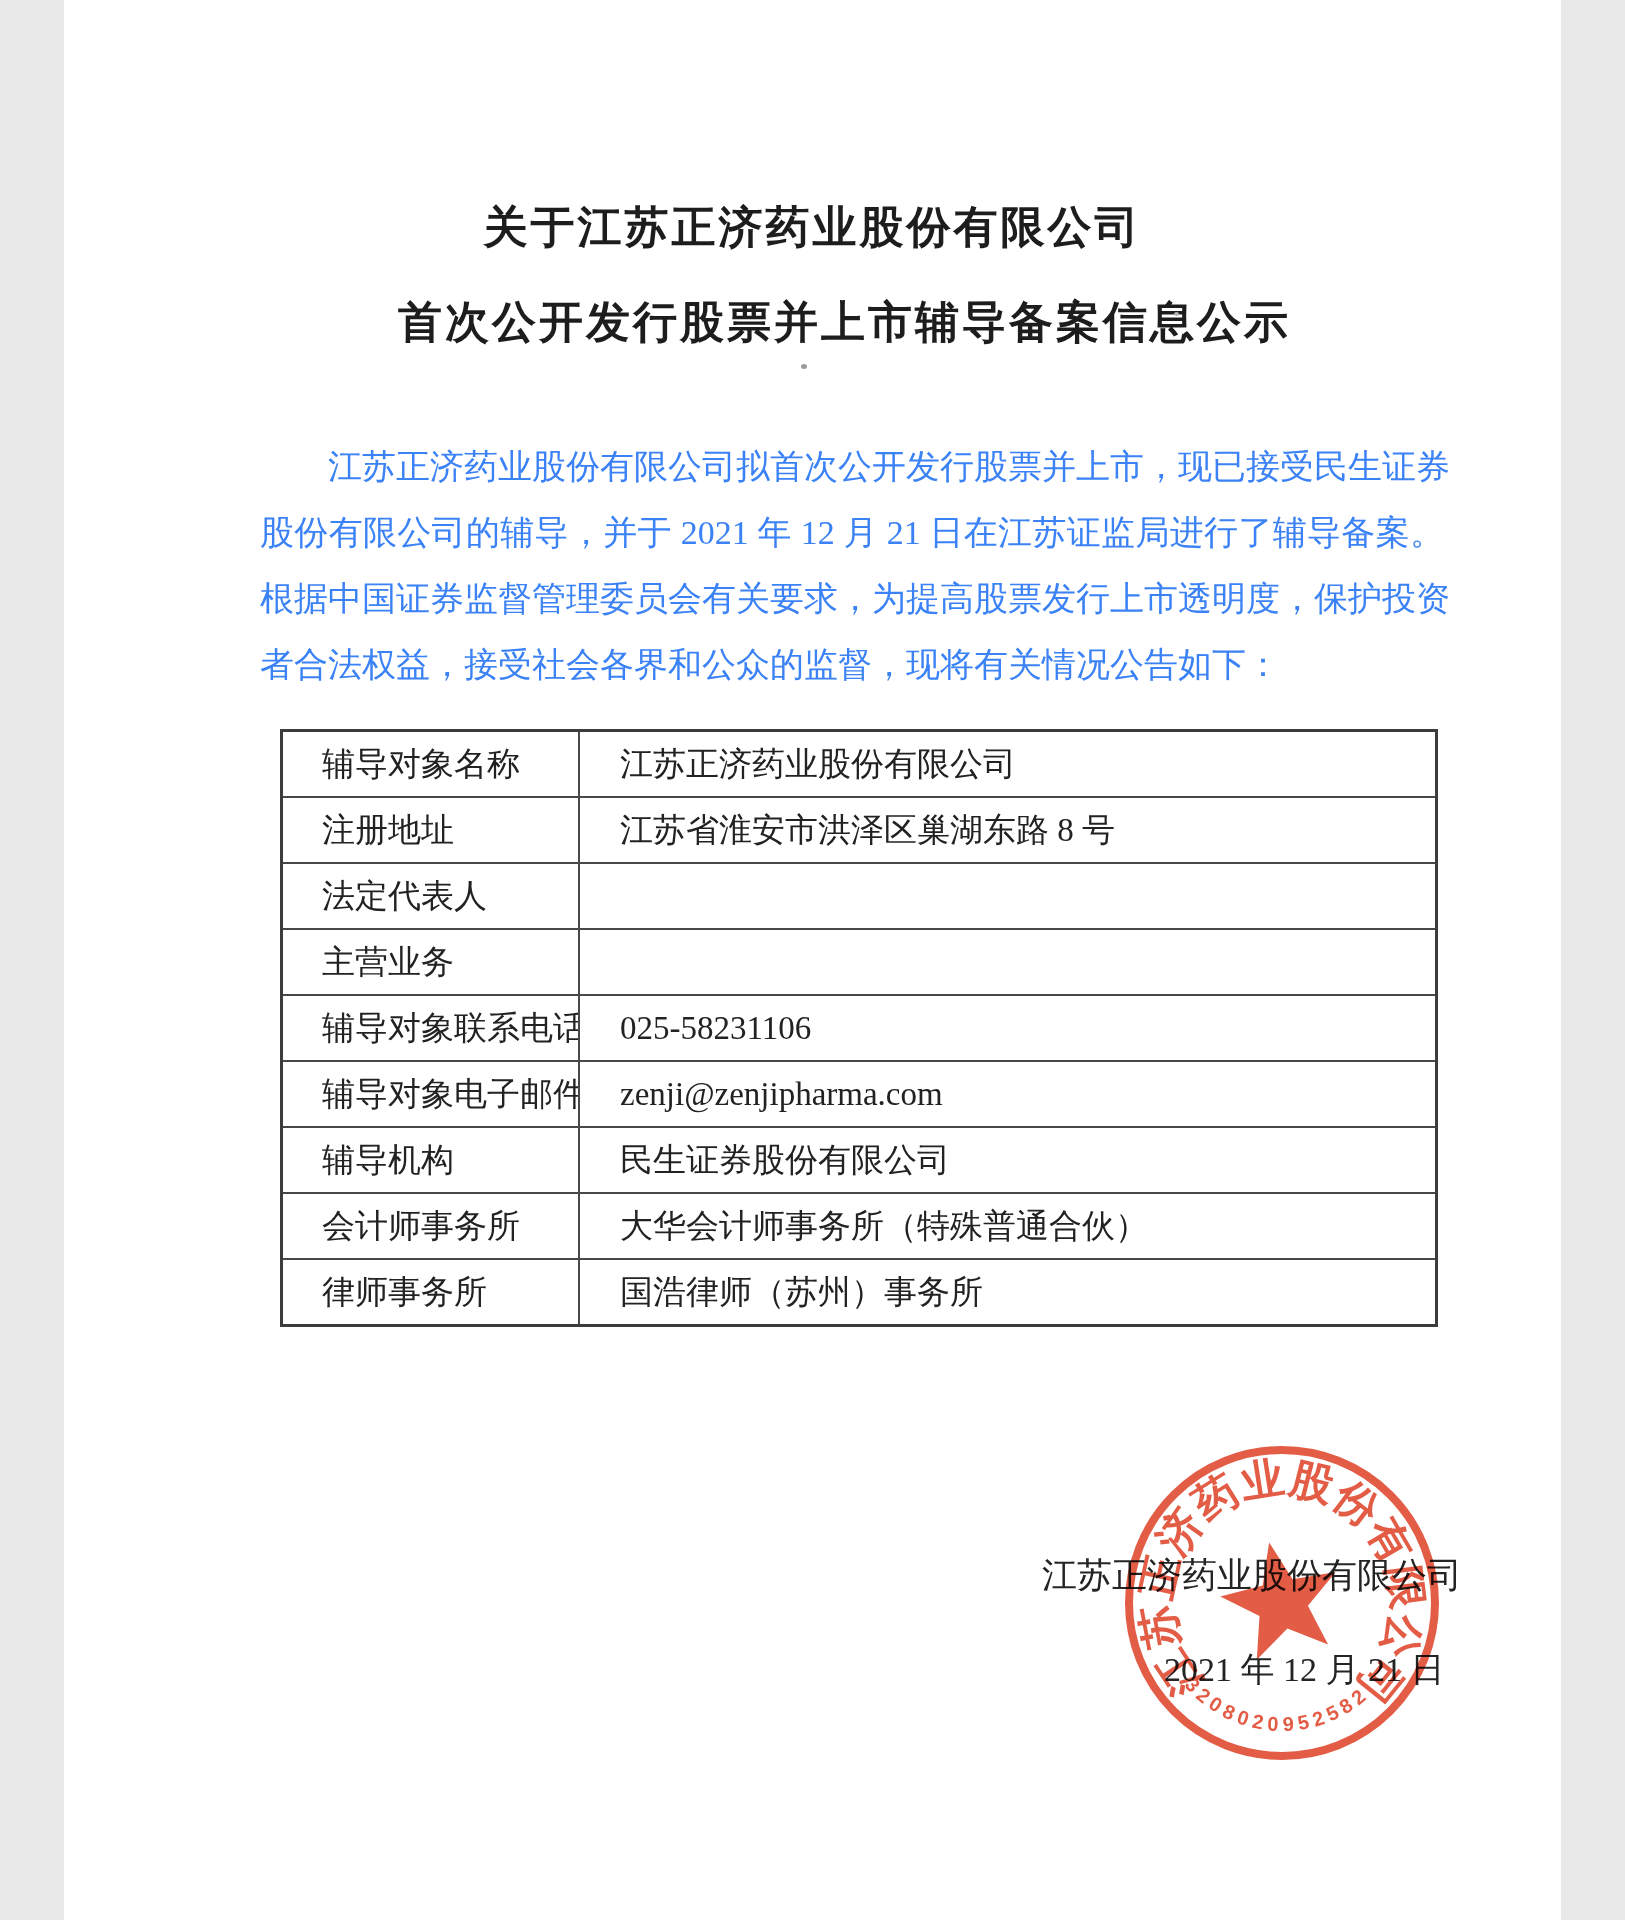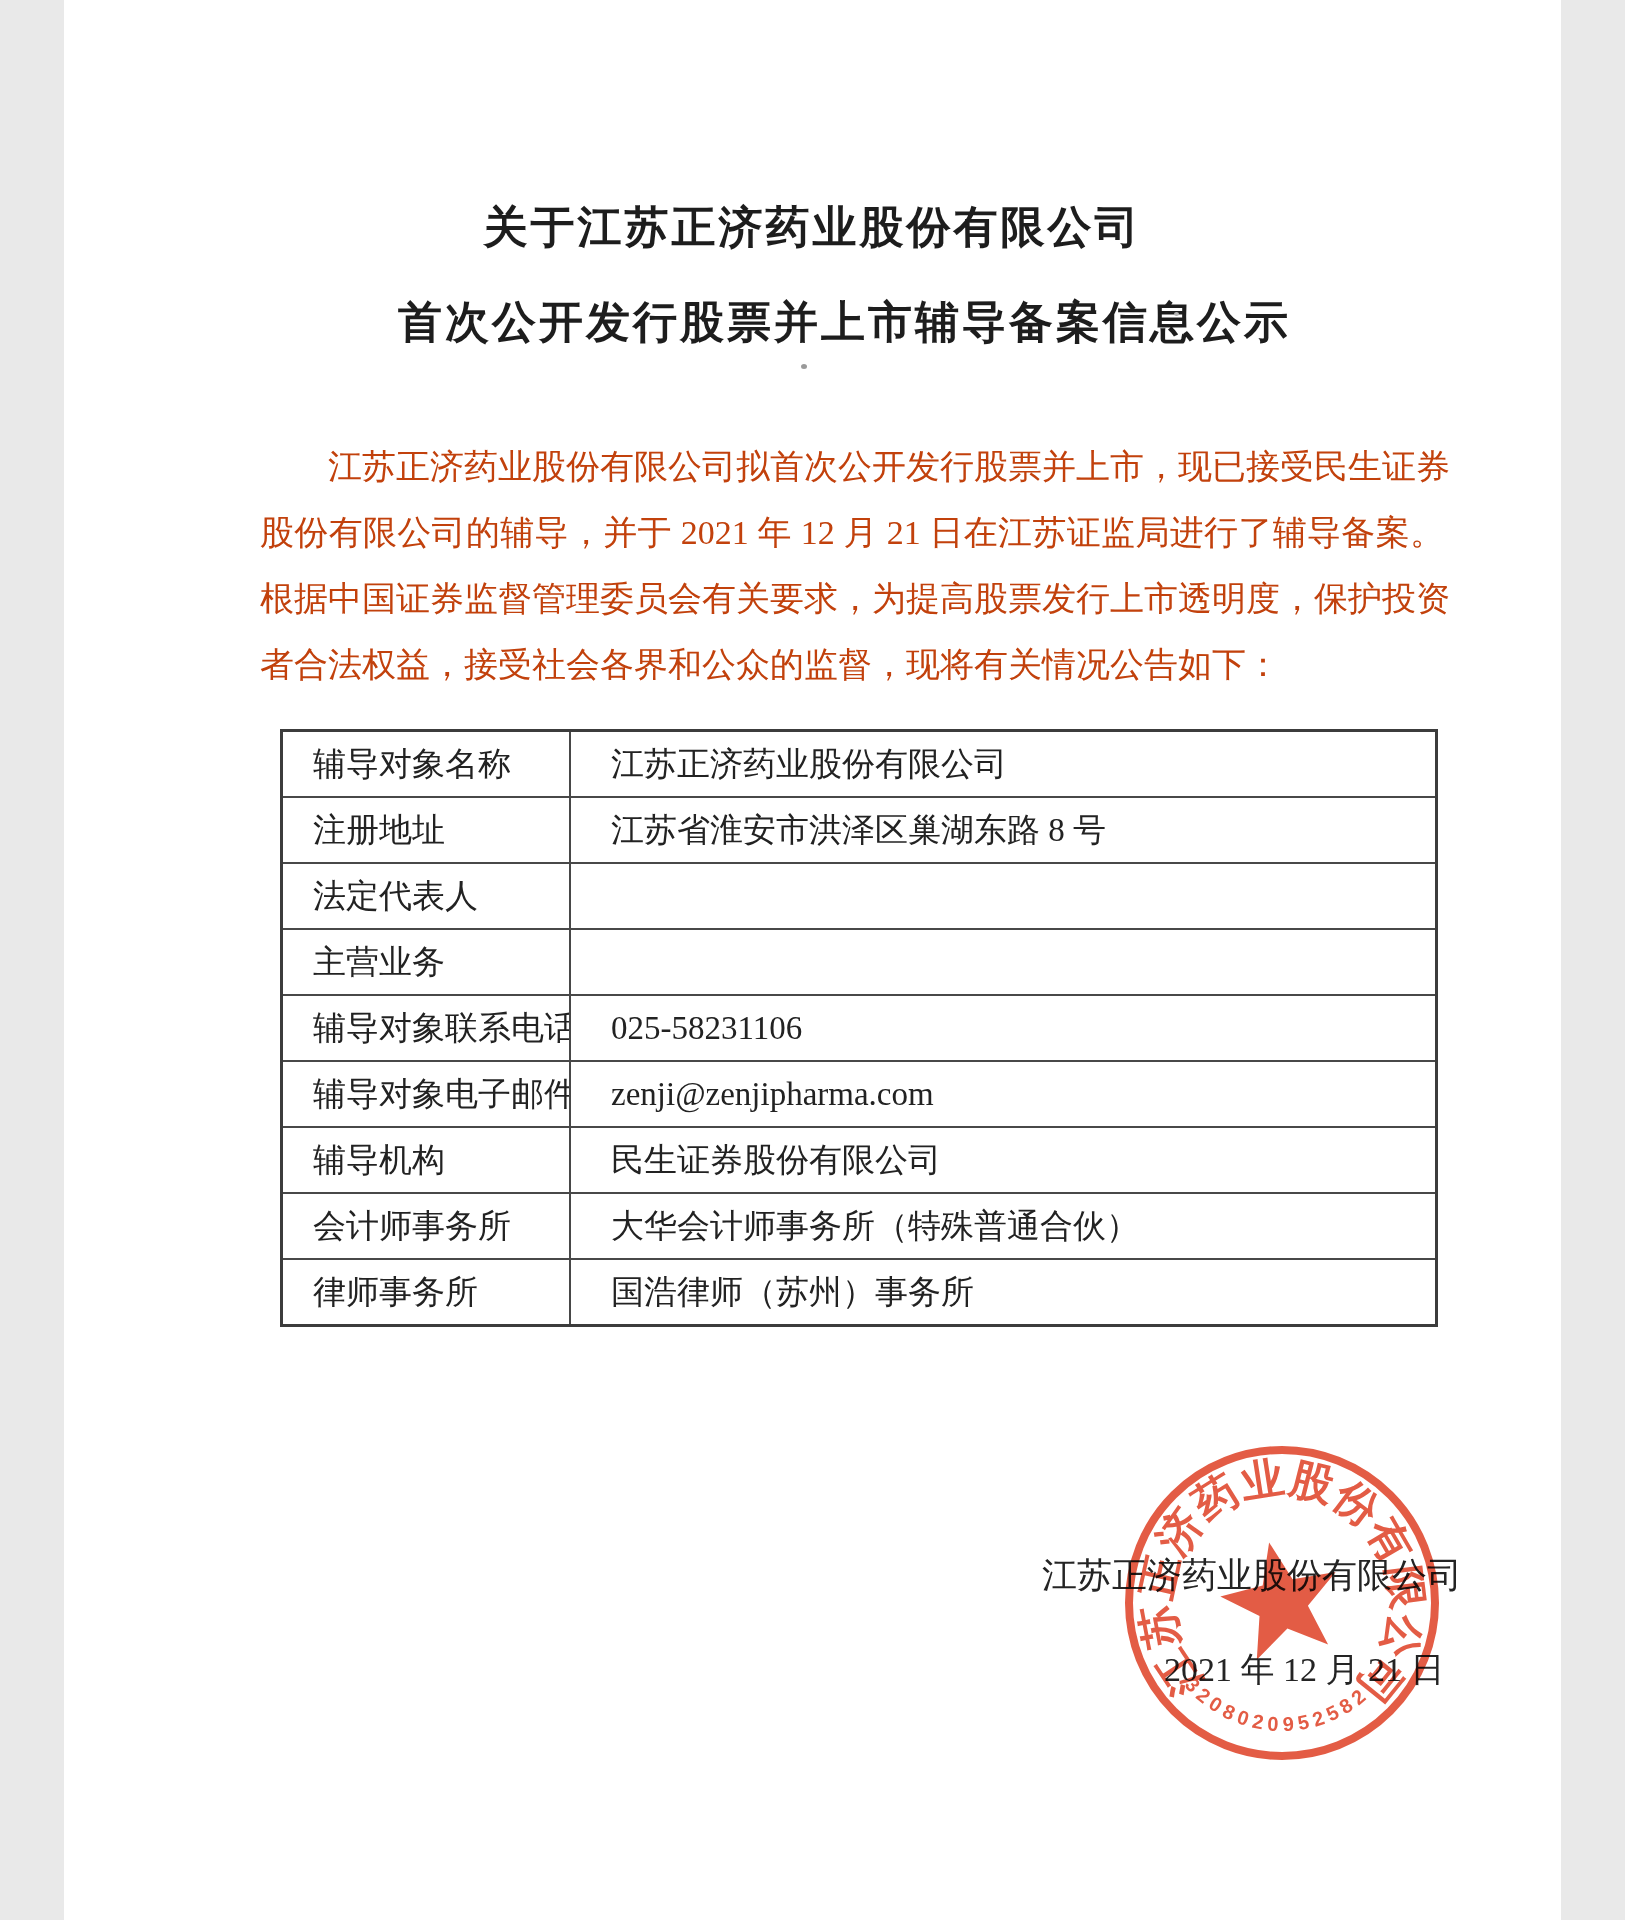--- a/index.html
+++ b/index.html
@@ -12,33 +12,33 @@
   .doc-title{
     position:absolute;left:0;width:100%;text-align:center;
     font-family:"Liberation Sans", sans-serif;font-weight:700;
     font-size:44px;line-height:52px;color:#1d1d1d;letter-spacing:3px;
   }
   .doc-title.line1{top:201px;}
   .doc-title.line2{top:296px;margin-left:32px;}
   
   .para-line{
     position:absolute;left:196px;width:1184px;height:66px;
-    font-size:34px;line-height:66px;color:#c2410c;
+    font-size:34px;line-height:66px;color:#3b82f6;
     text-align:justify;text-align-last:justify;white-space:nowrap;
   }
   .para-line.l1{top:434px;text-indent:68px;}
   .para-line.l2{top:500px;}
   .para-line.l3{top:566px;}
   .para-line.l4{top:632px;text-align:left;text-align-last:left;}
   
   .info-table{
     position:absolute;left:216px;top:729px;width:1152px;
     border:3px solid #3c3c3c;background:#fff;
   }
-  .tr{display:grid;grid-template-columns:288px 1fr;height:64px;border-top:2px solid #484848;}
+  .tr{display:grid;grid-template-columns:288px 1fr;height:64px;border-top:2px solid #484848;padding-left:9px;}
   .tr:first-child{border-top:none;}
   .td{display:flex;align-items:center;font-size:33px;color:#222;white-space:nowrap;overflow:hidden;}
   .td.label{padding-left:30px;border-right:2px solid #484848;}
   .td.value{padding-left:40px;}
   
   .sig-company{
     position:absolute;left:978px;top:1552px;width:402px;height:48px;
     font-size:35px;line-height:48px;color:#242424;
     text-align:justify;text-align-last:justify;white-space:nowrap;
   }

